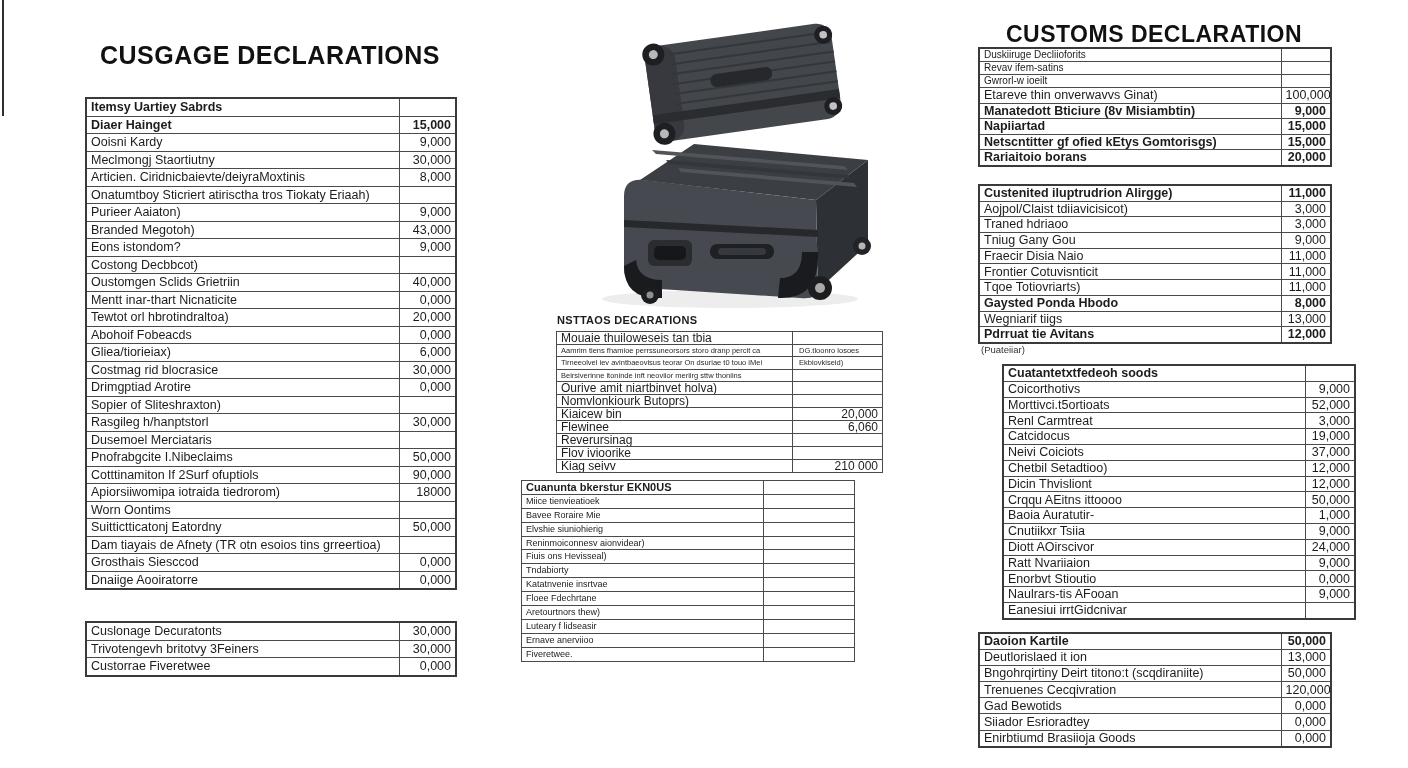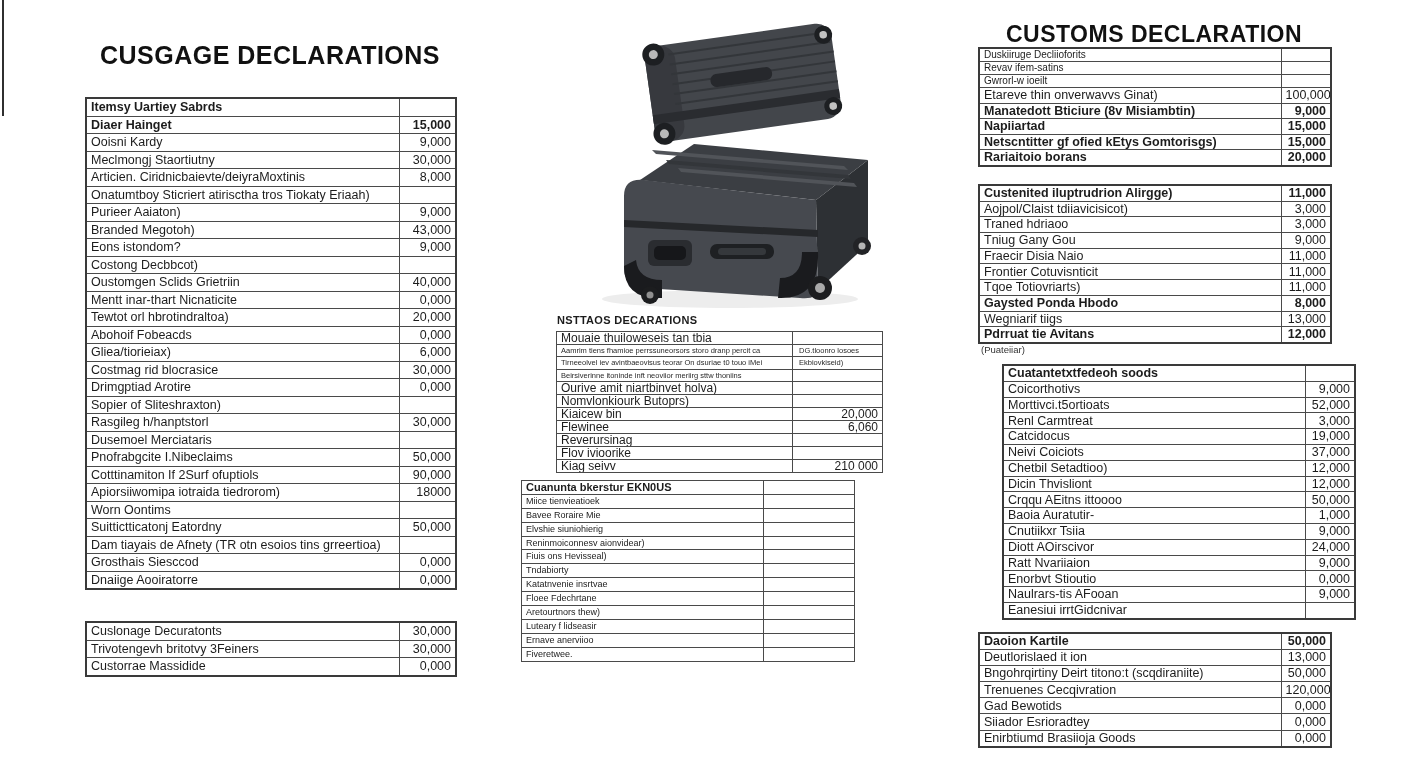--- a/index.html
+++ b/index.html
@@ -200,21 +200,21 @@
       <tbody>
         <tr>
           <td>Cuslonage Decuratonts</td>
           <td class="val">30,000</td>
         </tr>
         <tr>
           <td>Trivotengevh britotvy 3Feiners</td>
           <td class="val">30,000</td>
         </tr>
         <tr>
-          <td>Custorrae Massidide</td>
+          <td>Custorrae Fiveretwee</td>
           <td class="val">0,000</td>
         </tr>
       </tbody>
     </table>
 </div>
 
 <svg id="luggage" class="abs" viewBox="0 0 322 302" aria-hidden="true">
   <ellipse cx="168" cy="291" rx="128" ry="9" fill="#ededed"></ellipse>
 
   <g>

